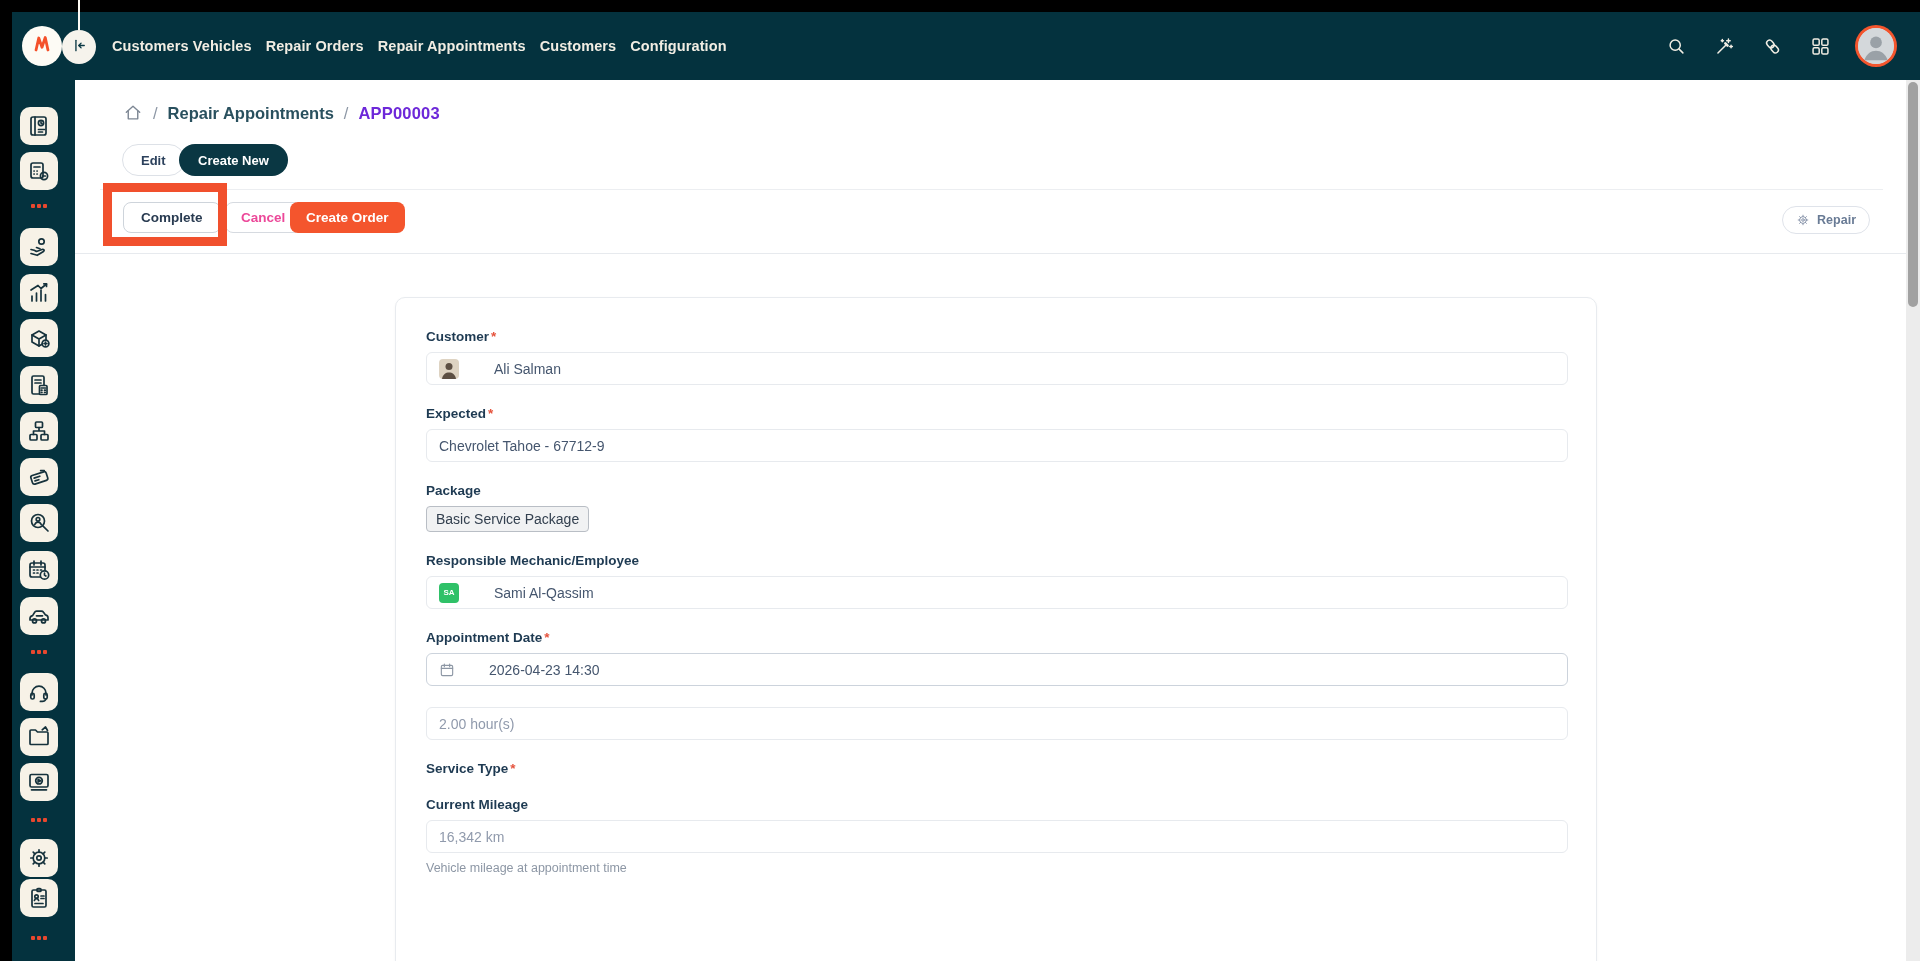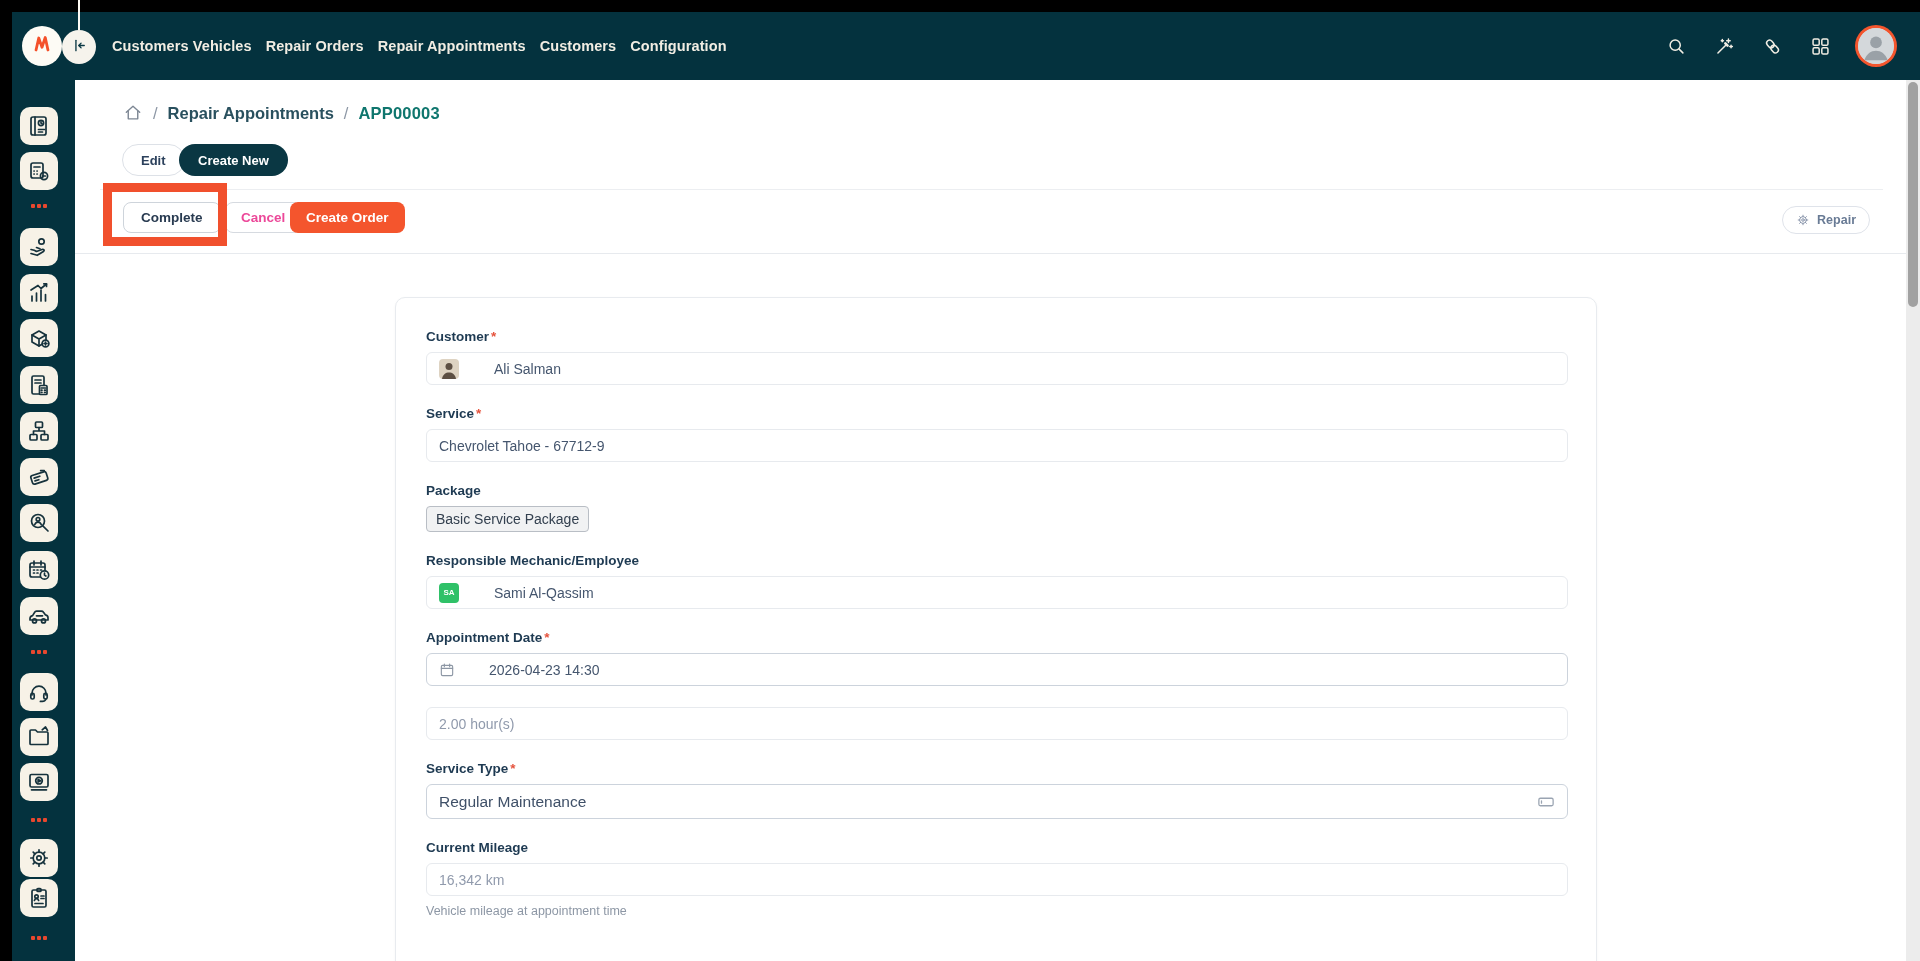--- a/index.html
+++ b/index.html
@@ -30,21 +30,21 @@
   .side-dots i{width:3.5px;height:3.5px;border-radius:1px;background:#e8472e;display:block;}
   
   .content{position:absolute;left:75px;top:80px;width:1831px;bottom:0;background:#fff;}
   .scrollbar{position:absolute;right:0;top:80px;width:14px;bottom:0;background:#ececec;z-index:6;}
   .scroll-thumb{position:absolute;left:2px;top:2px;width:10px;height:225px;border-radius:5px;background:#a1a1a1;}
   .breadcrumb{position:absolute;left:48px;top:20px;height:26px;display:flex;align-items:center;gap:10px;font-size:16.5px;}
   .bc-home{width:20px;height:20px;color:#7d8794;display:flex;cursor:pointer;}
   .bc-home svg{width:100%;height:100%;}
   .bc-sep{color:#8d97a5;font-weight:500;}
   .bc-section{color:#29505e;font-weight:600;cursor:pointer;}
-  .bc-current{color:#0f766e;font-weight:800;letter-spacing:.2px;}
+  .bc-current{color:#6d28d9;font-weight:800;letter-spacing:.2px;}
   .btn{display:inline-flex;align-items:center;justify-content:center;box-sizing:border-box;cursor:pointer;white-space:nowrap;}
   .btn-edit{position:absolute;left:47px;top:64px;height:32px;padding:0 18px;border:1px solid #dde1e7;border-radius:16px;background:#fff;color:#2c415c;font-size:13px;font-weight:700;text-align:right;}
   .btn-create-new{position:absolute;left:104px;top:64px;height:32px;padding:0 19px;border-radius:16px;background:#0a3743;color:#fff;font-size:13px;font-weight:700;}
   .divider-1{position:absolute;left:25px;right:23px;top:109px;height:1px;background:#eceef1;}
   .divider-2{position:absolute;left:0;right:0;top:173px;height:1px;background:#e7eaee;}
   .btn-complete{position:absolute;left:48px;top:122px;height:31px;padding:0 17px;border:1px solid #ced4db;border-radius:8px;background:#fff;color:#283a50;font-size:13.5px;font-weight:700;}
   .btn-cancel{position:absolute;left:150px;top:122px;height:31px;padding:0 15px;border:1px solid #d6dae0;border-radius:8px;background:#fff;color:#ec4899;font-size:13.5px;font-weight:600;}
   .btn-create-order{position:absolute;left:215px;top:122px;height:31px;padding:11px 16px;border-radius:8px;background:#f4552d;color:#fff;font-size:13.5px;font-weight:700;}
   .btn-actions{position:absolute;right:36px;top:126px;height:28px;padding:0 13px;border:1px solid #dfe3ea;border-radius:14px;background:#fff;color:#697b95;font-size:12.5px;font-weight:600;gap:7px;}
   .btn-actions .gear{width:14px;height:14px;color:#8894aa;display:flex;}
@@ -366,21 +366,21 @@
               <circle cx="12" cy="9" r="4.2" fill="#5d4f43" stroke="none"></circle>
               <path d="M3.5 24c1-5.5 4.6-7.8 8.5-7.8s7.5 2.3 8.5 7.8z" fill="#5d4f43" stroke="none"></path>
             </svg>
           </span>
         <span>Ali Salman</span>
       </div>
     </div>
 
     <div class="group">
       <div class="flabel">
-        <span>Service</span>
+        <span>Expected</span>
           <span class="req">*</span>
       </div>
       <div class="fbox">
         <span>Chevrolet Tahoe - 67712-9</span>
       </div>
     </div>
 
     <div class="group">
       <div class="flabel">
         <span>Package</span>
@@ -418,29 +418,20 @@
       <div class="fbox muted">
         <span>2.00 hour(s)</span>
       </div>
     </div>
 
     <div class="group">
       <div class="flabel">
         <span>Service Type</span>
           <span class="req">*</span>
       </div>
-      <div class="fbox strong lg">
-        <span>Regular Maintenance</span>
-        <span class="trail-ico">
-            <svg viewBox="0 0 24 24" fill="none" stroke="currentColor" stroke-width="1.7" stroke-linecap="round" stroke-linejoin="round">
-              <rect x="2.5" y="7" width="19" height="10" rx="2"></rect>
-              <path d="M6 10.5v3"></path>
-            </svg>
-          </span>
-      </div>
     </div>
 
     <div class="group">
       <div class="flabel">
         <span>Current Mileage</span>
       </div>
       <div class="fbox muted">
         <span>16,342 km</span>
       </div>
       <div class="help">Vehicle mileage at appointment time</div>

